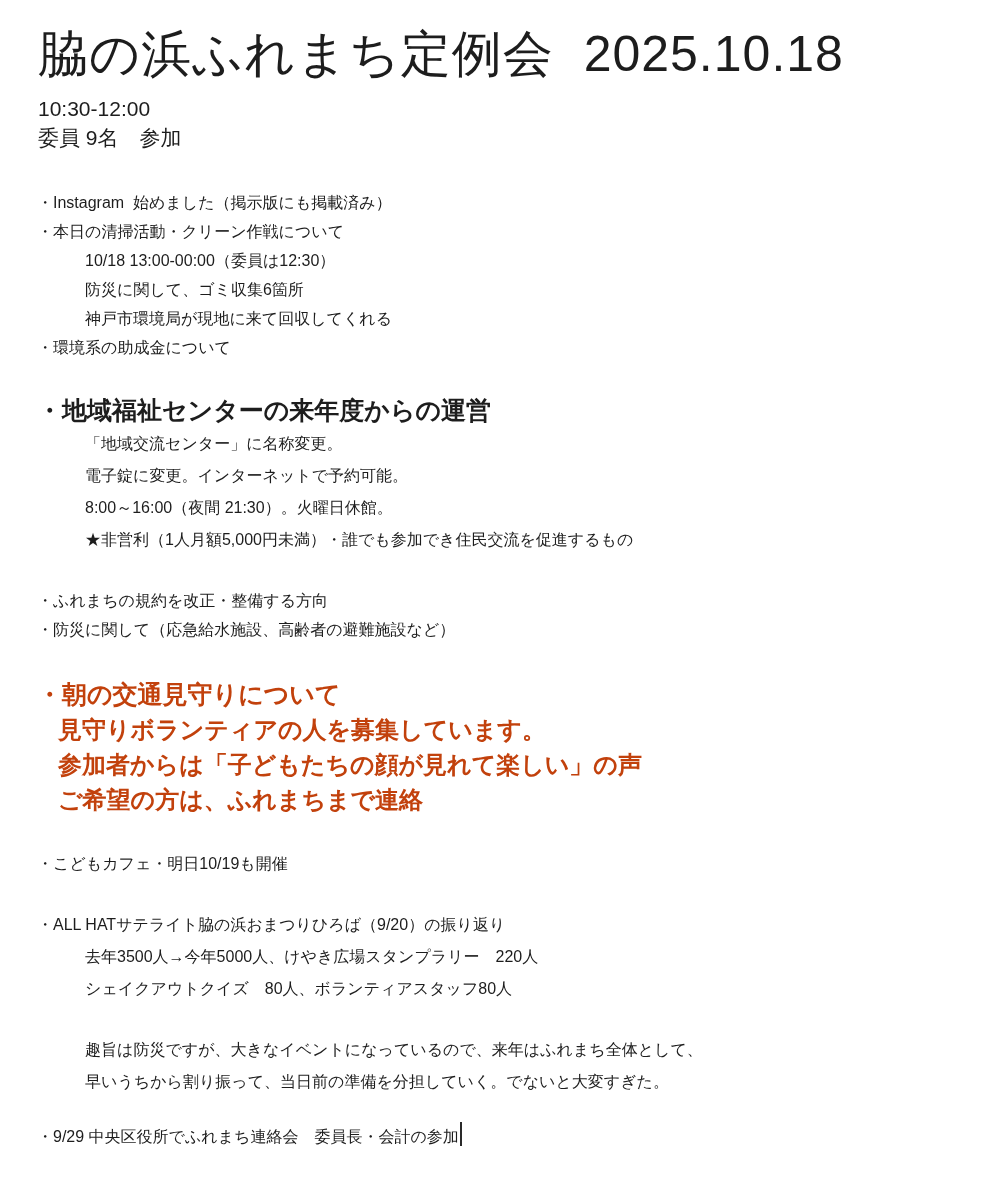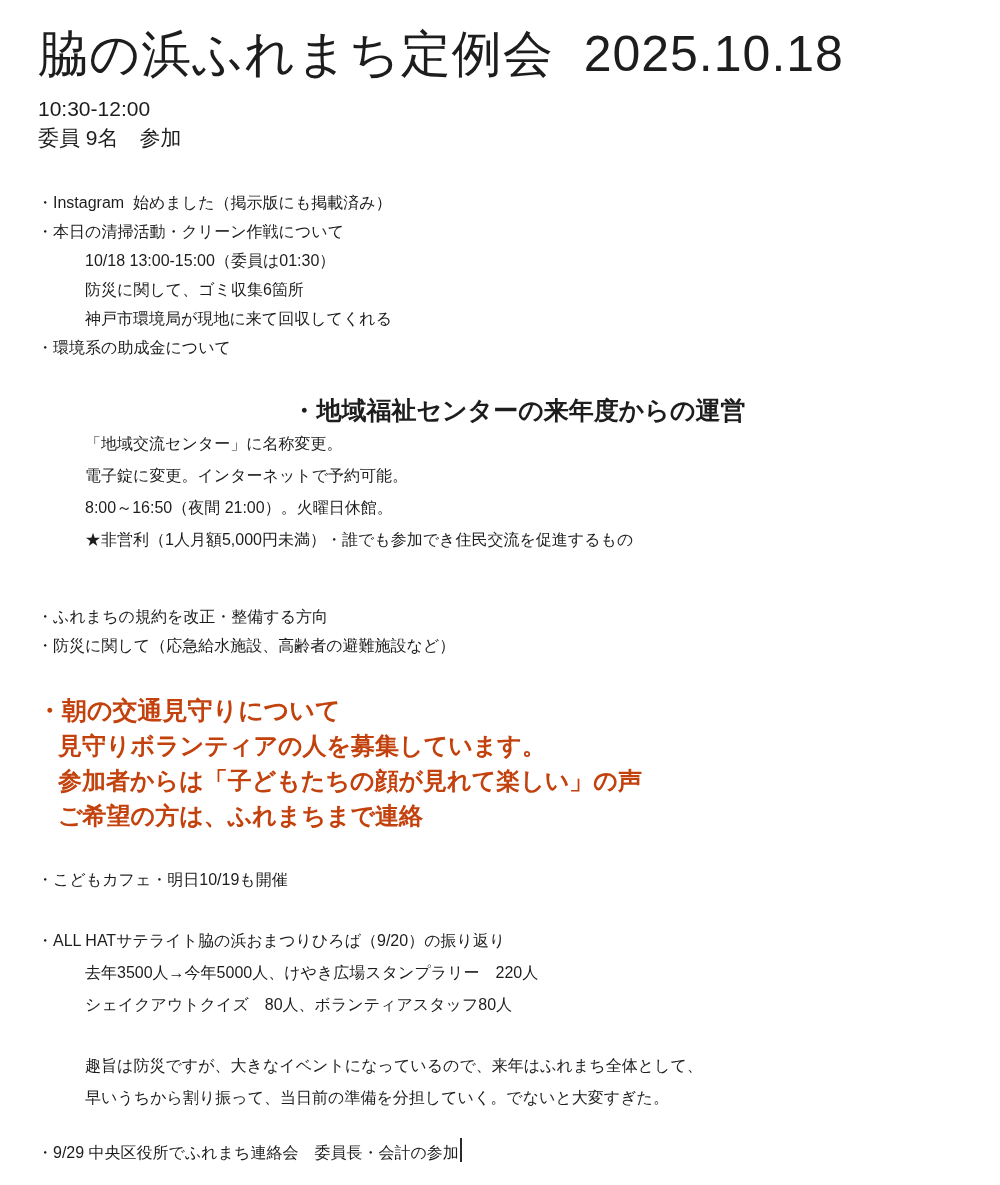--- a/index.html
+++ b/index.html
@@ -30,36 +30,35 @@
 
   .body-line {
     font-size: 16px;
     line-height: 29px;
     padding-left: 37px;
   }
   .indent { padding-left: 85px; }
 
   .sec-updates   { margin-top: 36px; }
   .sec-center    { margin-top: 30px; }
-  .sec-misc      { margin-top: 46px; }
+  .sec-misc      { margin-top: 30px; }
   .sec-watch     { margin-top: 32px; }
   .sec-kidscafe  { margin-top: 32px; }
   .sec-allhat    { margin-top: 31px; }
   .sec-allhat .body-line { line-height: 32px; }
   .sec-reflection{ margin-top: 29px; }
   .sec-reflection .body-line { line-height: 32px; }
   .sec-liaison   { margin-top: 24px; }
 
   .center-heading {
     font-size: 25px;
     line-height: 36px;
     font-weight: bold;
     padding-left: 37px;
     white-space: pre-wrap;
-    text-align: center;
   }
   .sec-center .body-line { line-height: 32px; }
 
   .red { color: #c2410c; font-weight: bold; }
   .watch-heading {
     font-size: 25px;
     line-height: 36px;
     padding-left: 37px;
     white-space: pre-wrap;
   }
@@ -87,31 +86,31 @@
   <div class="doc-title line">脇の浜ふれまち定例会  2025.10.18</div>
 
   <div class="meta">
     <div class="line">10:30-12:00</div>
     <div class="line">委員 9名　参加</div>
   </div>
 
   <div class="sec-updates">
     <div class="body-line line">・Instagram  始めました（掲示版にも掲載済み）</div>
     <div class="body-line line">・本日の清掃活動・クリーン作戦について</div>
-    <div class="body-line indent line">10/18 13:00-15:00（委員は01:30）</div>
+    <div class="body-line indent line">10/18 13:00-00:00（委員は12:30）</div>
     <div class="body-line indent line">防災に関して、ゴミ収集6箇所</div>
     <div class="body-line indent line">神戸市環境局が現地に来て回収してくれる</div>
     <div class="body-line line">・環境系の助成金について</div>
   </div>
 
   <div class="sec-center">
     <div class="center-heading">・地域福祉センターの来年度からの運営</div>
     <div class="body-line indent line">「地域交流センター」に名称変更。</div>
     <div class="body-line indent line">電子錠に変更。インターネットで予約可能。</div>
-    <div class="body-line indent line">8:00～16:50（夜間 21:00）。火曜日休館。</div>
+    <div class="body-line indent line">8:00～16:00（夜間 21:30）。火曜日休館。</div>
     <div class="body-line indent line">★非営利（1人月額5,000円未満）・誰でも参加でき住民交流を促進するもの</div>
   </div>
 
   <div class="sec-misc">
     <div class="body-line line">・ふれまちの規約を改正・整備する方向</div>
     <div class="body-line line">・防災に関して（応急給水施設、高齢者の避難施設など）</div>
   </div>
 
   <div class="sec-watch red">
     <div class="watch-heading">・朝の交通見守りについて</div>

